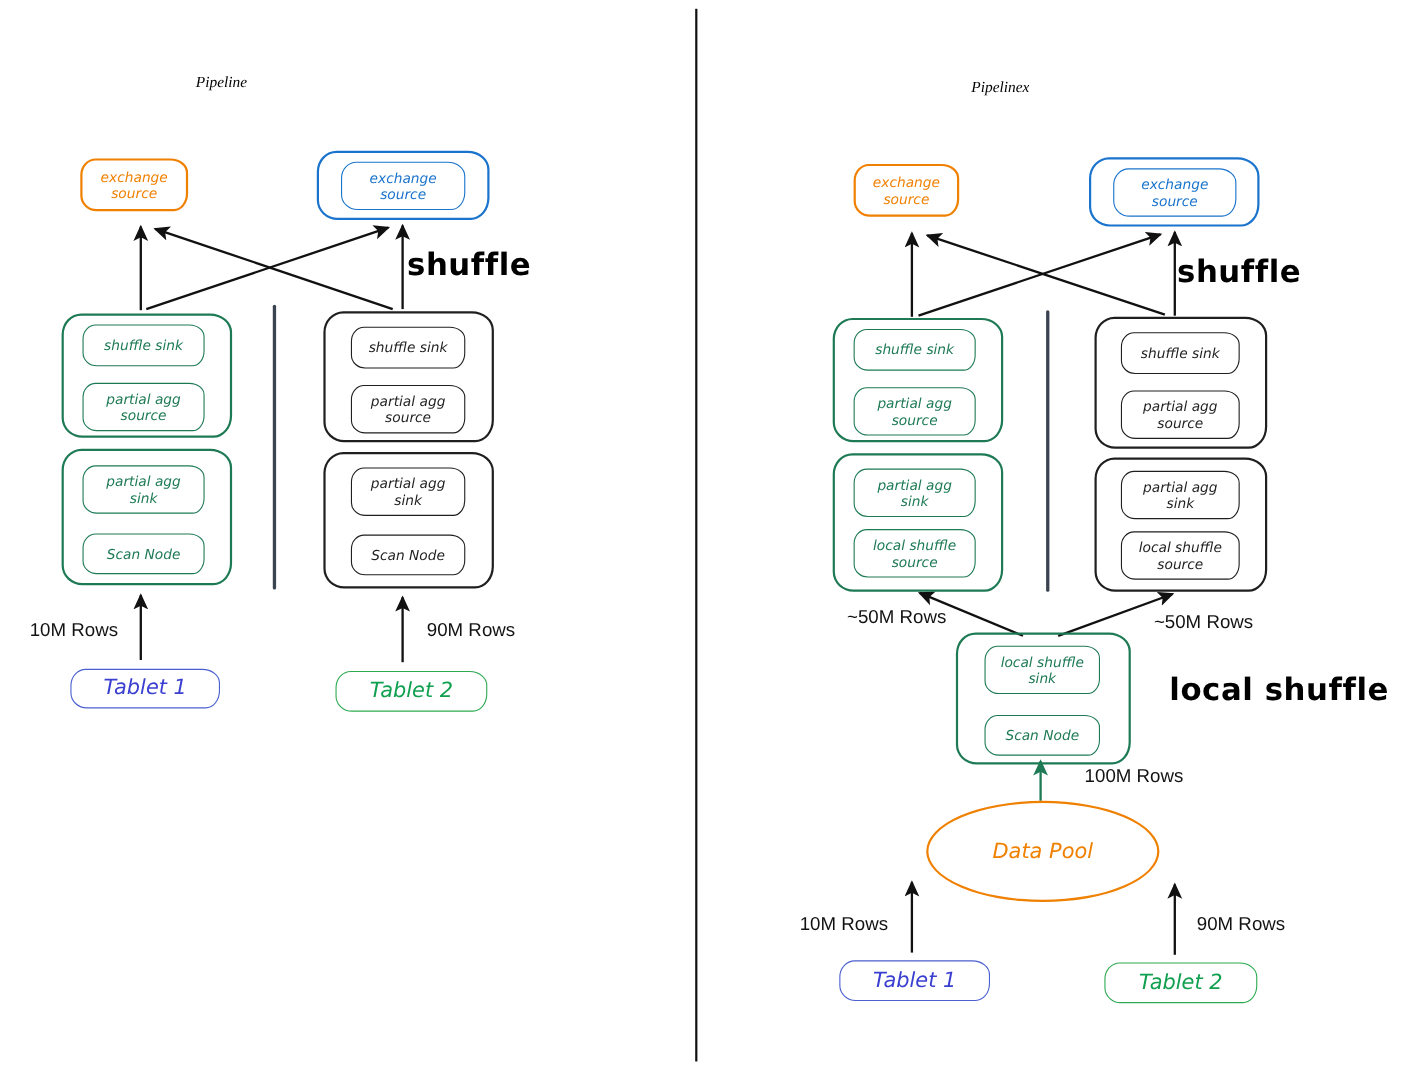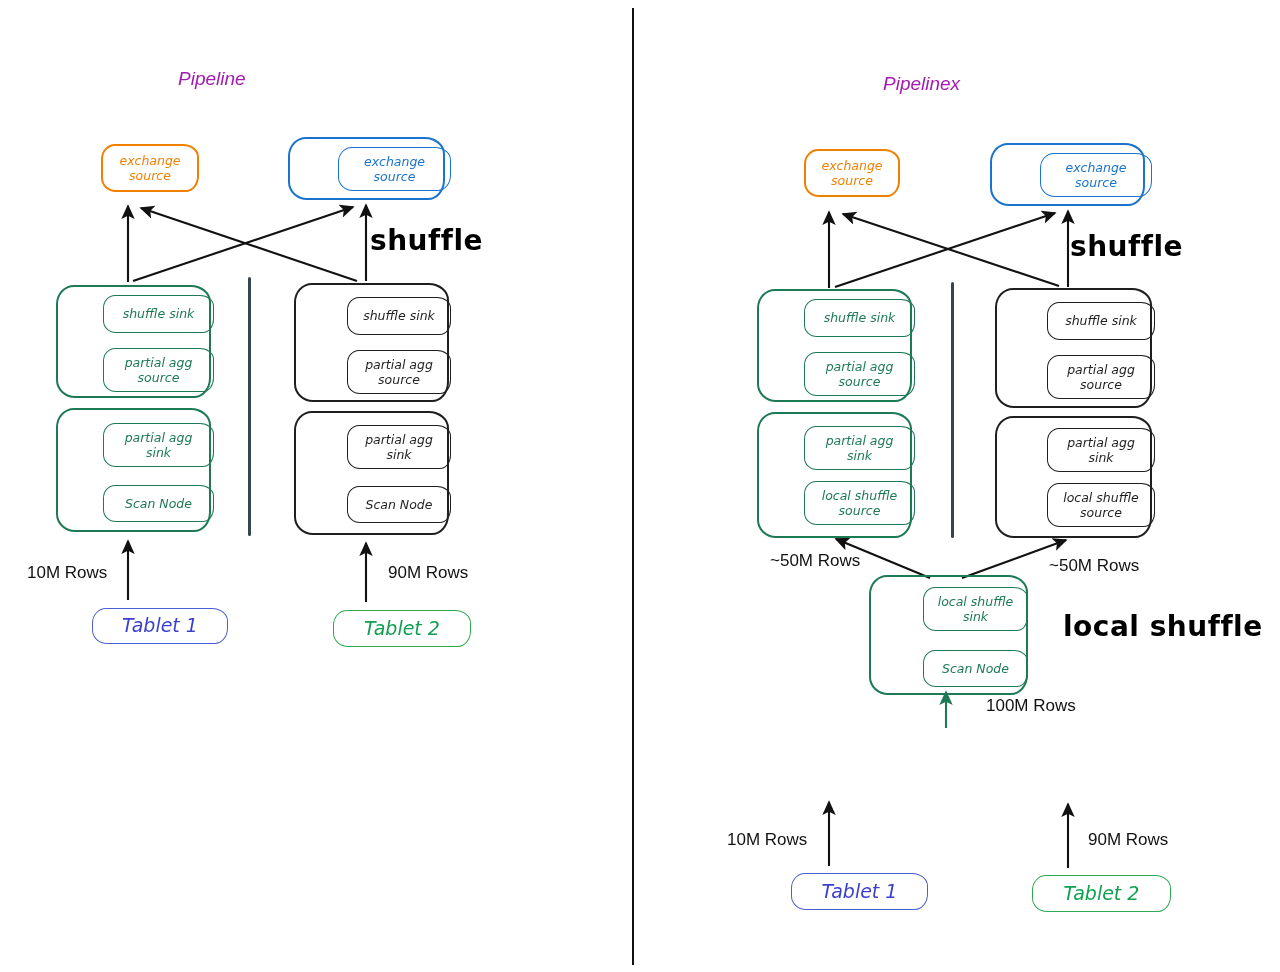--- a/index.html
+++ b/index.html
@@ -35,21 +35,20 @@
   .c-black  { border-color: #1f1f1f; color: #1f1f1f; }
   .c-orange { border-color: #f08000; color: #f08000; }
   .c-blue   { border-color: #1a73cc; color: #1a73cc; }
   .c-indigo { border-color: #4a5fd0; color: #3a3fd0; }
   .c-green2 { border-color: #2eaa52; color: #10a050; }
 
   .hand {
     font-family: "DejaVu Sans", sans-serif;
     font-style: italic;
     font-weight: 400;
-    margin-left: 28px;
   }
   .txt-sm  { font-size: 12.5px; }
   .txt-lg  { font-size: 19px; }
 
   .label {
     position: absolute;
     font-family: "Liberation Sans", sans-serif;
     font-size: 17px;
     color: #121212;
     white-space: nowrap;
@@ -58,23 +57,23 @@
     position: absolute;
     font-family: "DejaVu Sans", sans-serif;
     font-size: 28px;
     font-weight: 700;
     color: #000000;
     white-space: nowrap;
     letter-spacing: .5px;
   }
   .title {
     position: absolute;
-    font-family: Liberation Sans, sans-serif;
-    font-size: 19px;
-    color: #a21caf;
+    font-family: Liberation Serif, serif;
+    font-size: 14px;
+    color: #000000;
     white-space: nowrap;
     font-style: italic;
   }
   .divider {
     position: absolute;
     background: #3a4350;
     border-radius: 2px;
   }
   .main-sep {
     position: absolute;
@@ -253,20 +252,23 @@
     <span>local shuffle<br>sink</span>
   </div>
   <div class="node rnd2 hand txt-sm c-green" style="left:895px; top:650px; width:105px; height:37px; border-width:1.6px;">
     <span>Scan Node</span>
   </div>
 
   <div class="annot" style="left:1063px; top:610px;">local shuffle</div>
 
   <div class="label" style="left:986px; top:696px;">100M Rows</div>
 
+  <div class="ellipse hand txt-lg" style="left:842px; top:728px; width:212px; height:92px;">
+    <span>Data Pool</span>
+  </div>
 
   <div class="label" style="left:727px; top:830px;">10M Rows</div>
   <div class="label" style="left:1088px; top:830px;">90M Rows</div>
 
   <div class="node rnd hand txt-lg c-indigo" style="left:763px; top:873px; width:137px; height:37px; border-width:1.8px;">
     <span>Tablet 1</span>
   </div>
   <div class="node rnd hand txt-lg c-green2" style="left:1004px; top:875px; width:139px; height:37px; border-width:1.8px;">
     <span>Tablet 2</span>
   </div>

